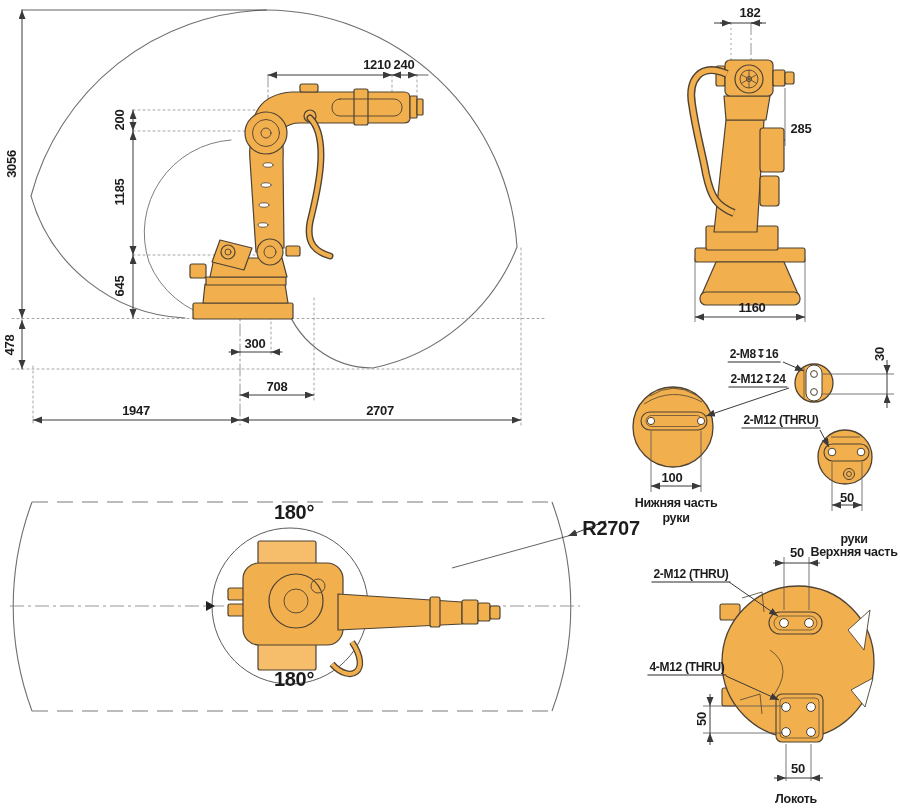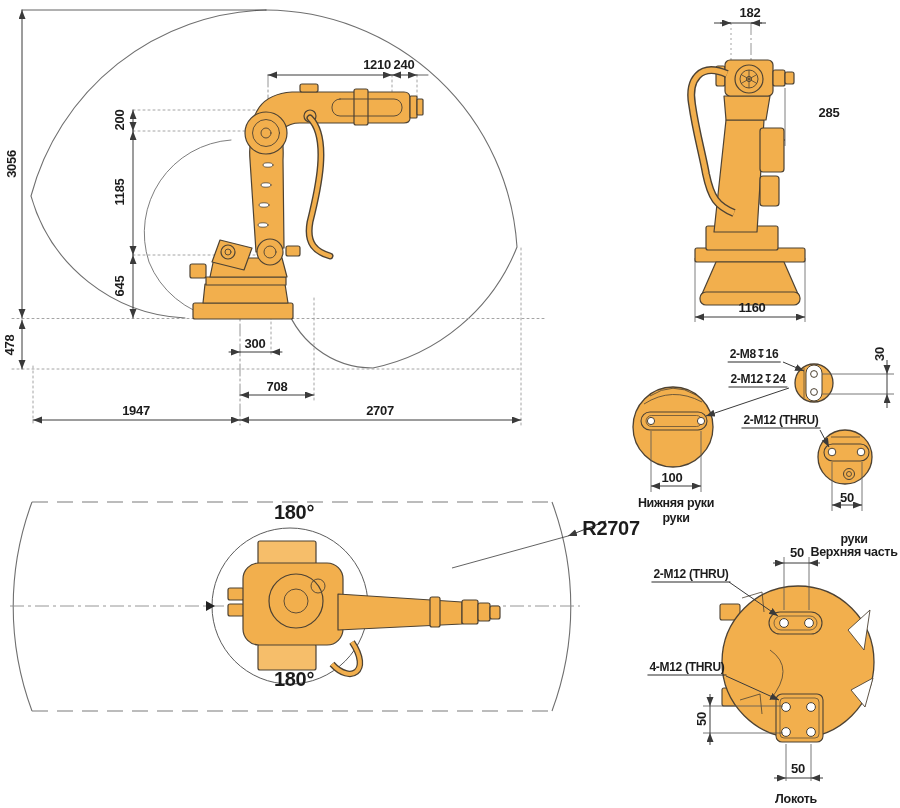--- a/index.html
+++ b/index.html
@@ -277,32 +277,32 @@
 <div class="lbl" style="left:404px;top:64px;">240</div>
 <div class="lbl rot" style="left:119px;top:120px;">200</div>
 <div class="lbl rot" style="left:119px;top:192px;">1185</div>
 <div class="lbl rot" style="left:119px;top:286px;">645</div>
 <div class="lbl" style="left:255px;top:343px;">300</div>
 <div class="lbl" style="left:277px;top:386px;">708</div>
 <div class="lbl" style="left:136px;top:410px;">1947</div>
 <div class="lbl" style="left:380px;top:410px;">2707</div>
 
 <div class="lbl" style="left:750px;top:12px;">182</div>
-<div class="lbl" style="left:801px;top:112px;margin-left:28px;">285</div>
+<div class="lbl" style="left:801px;top:128px;">285</div>
 <div class="lbl" style="left:752px;top:307px;">1160</div>
 
 <div class="lbl big" style="left:294px;top:512px;">180°</div>
 <div class="lbl big" style="left:294px;top:679px;">180°</div>
 <div class="lbl big" style="left:611px;top:528px;">R2707</div>
 
 <div class="lbl ul" style="left:754px;top:355px;">2-M8↧16</div>
 <div class="lbl ul" style="left:758px;top:380px;text-align:right;">2-M12↧24</div>
 <div class="lbl rot" style="left:879px;top:354px;">30</div>
 <div class="lbl" style="left:672px;top:477px;">100</div>
-<div class="lbl cap" style="left:676px;top:503px;">Нижняя руки</div>
+<div class="lbl cap" style="left:676px;top:503px;">Нижняя часть</div>
 <div class="lbl cap" style="left:676px;top:518px;">руки</div>
 
 <div class="lbl ul" style="left:781px;top:421px;">2-M12 (THRU)</div>
 <div class="lbl" style="left:847px;top:497px;">50</div>
 <div class="lbl cap" style="left:854px;top:552px;">Верхняя часть</div>
 <div class="lbl cap" style="left:854px;top:539px;">руки</div>
 
 <div class="lbl ul" style="left:691px;top:575px;">2-M12 (THRU)</div>
 <div class="lbl ul" style="left:687px;top:668px;">4-M12 (THRU)</div>
 <div class="lbl" style="left:797px;top:552px;">50</div>

